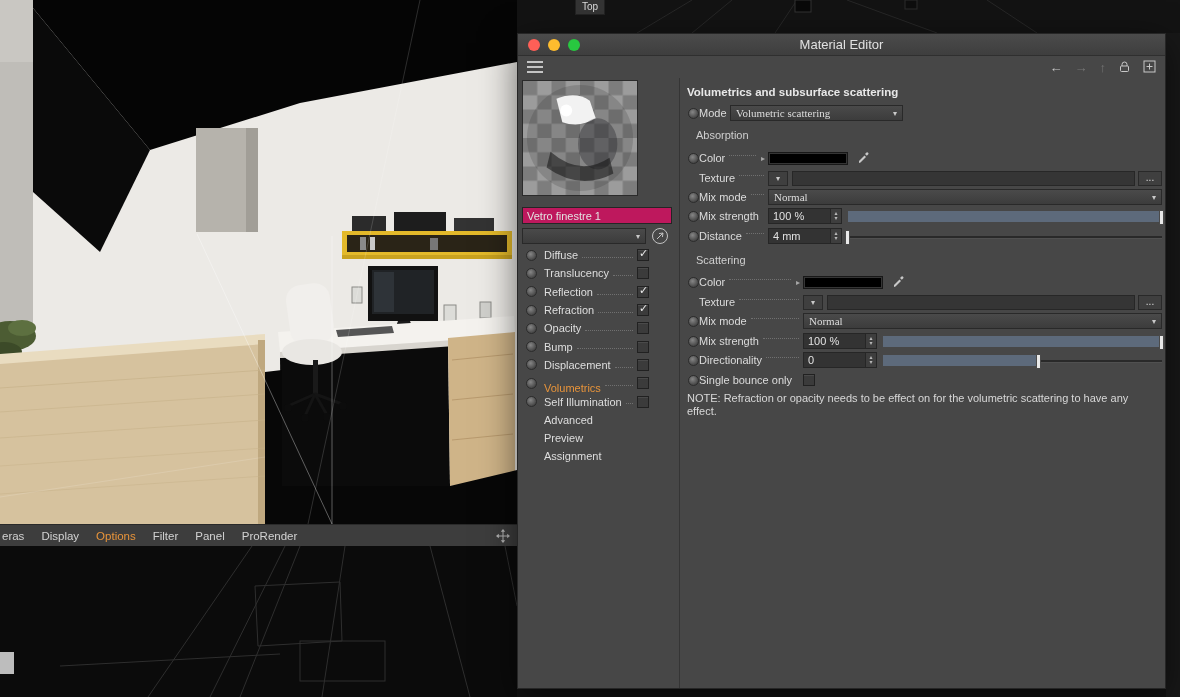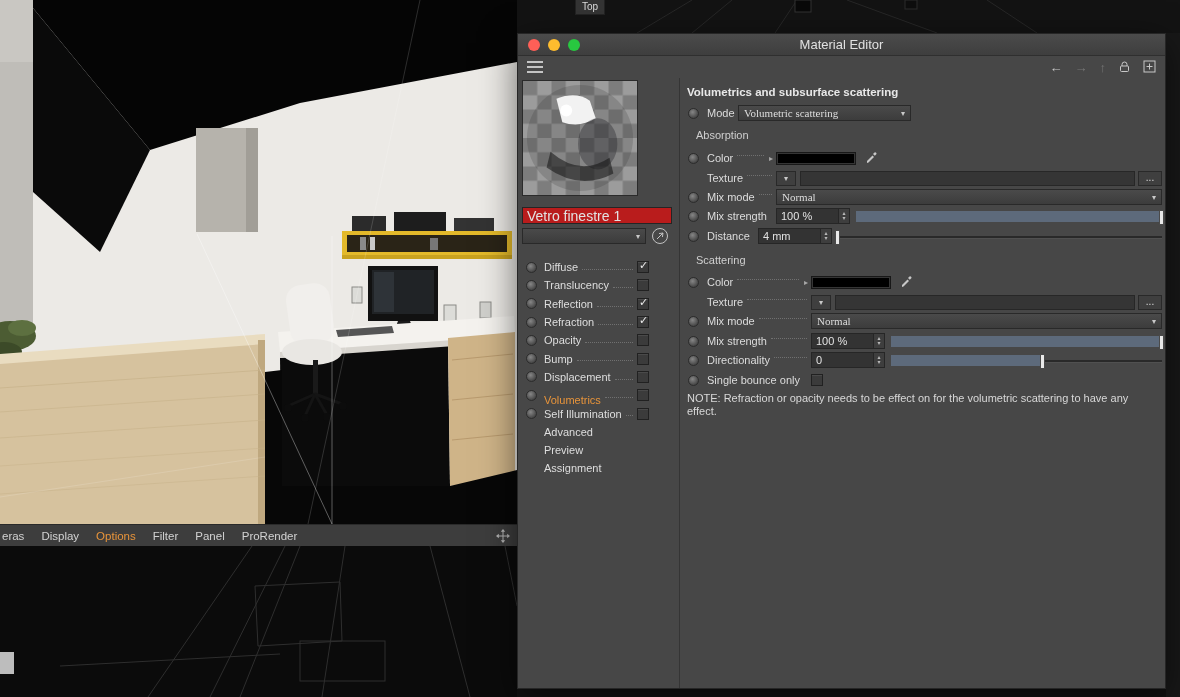--- a/index.html
+++ b/index.html
@@ -34,52 +34,52 @@
   .toolbar { height:22px; display:flex; align-items:center; padding:0 9px; }
   .burger { width:16px; display:flex; flex-direction:column; gap:3px; cursor:default; }
   .burger i { display:block; height:2px; background:#c4c4c4; }
   .tspacer { flex:1; }
   .navico { font-size:13px; color:#c8c8c8; margin-left:12px; line-height:1; }
   .navico.dim { color:#767676; }
 
   .content { position:absolute; top:44px; left:0; right:0; bottom:0; }
   .leftcol { position:absolute; left:0; top:0; width:162px; height:100%; border-right:1px solid #353535; }
   .preview { position:absolute; left:4px; top:2px; width:116px; height:116px; border:1px solid #2b2b2b; }
-  .namefield { position:absolute; left:4px; top:129px; width:150px; height:17px; background:#b91c1c;
-               border:1px solid #252525; color:#e2e2e2; font-size:14px; padding:0 4px;
+  .namefield { position:absolute; left:4px; top:129px; width:150px; height:17px; background:#be185d;
+               border:1px solid #252525; color:#e2e2e2; font-size:11px; padding:0 4px;
                font-family:"Liberation Sans","DejaVu Sans",sans-serif; }
   .matdrop { position:absolute; left:4px; top:150px; width:124px; }
   .pickbtn { position:absolute; left:133px; top:149px; width:18px; height:18px; }
 
   .dropdown { height:16px; background:linear-gradient(#4a4a4a,#3c3c3c); border:1px solid #292929;
               display:flex; align-items:center; padding:0 5px; color:#dedede; font-size:11px; }
   .dropdown .val { flex:1; white-space:nowrap; overflow:hidden;font-family:Liberation Serif, serif; }
   .dd-arrow { color:#c9c9c9; font-size:8px; margin-left:4px; }
 
-  .chlist { position:absolute; left:8px; top:180px; right:30px; }
+  .chlist { position:absolute; left:8px; top:168px; right:30px; }
   .chrow { display:flex; align-items:center; height:18.3px; font-size:11px; color:#dedede; }
   .knob { width:11px; height:11px; min-width:11px; border-radius:50%;
           background:radial-gradient(circle at 40% 35%, #868686, #535353 58%, #414141 80%);
           border:1px solid #2c2c2c; }
   .chrow .knob { margin-right:7px; }
   .ghost { visibility:hidden; }
   .hl { color:#e8943a;margin-top:10px; }
   .leader { flex:1; border-bottom:1px dotted #9a9a9a; height:58%; margin:0 4px 5px; opacity:.5; }
   .checkbox { width:12px; height:12px; min-width:12px; background:#3b3b3b; border:1px solid #212121;
               box-shadow:inset 0 1px 0 rgba(255,255,255,.08); position:relative; }
   .checkbox.checked::after { content:"\2713"; position:absolute; left:1px; top:-3px;
                              font-size:11px; font-weight:bold; color:#ececec; }
 
   
   .rpanel { position:absolute; left:163px; top:0; right:0; height:100%; font-size:11px; color:#dcdcdc; }
   .pheading { position:absolute; left:6px; top:8px; font-weight:bold; font-size:11.5px; color:#e8e8e8; }
   .psection { position:absolute; left:15px; color:#cfcfcf; }
   .prow { position:absolute; left:0; right:3px; height:16px; display:flex; align-items:center; }
   .prow .knob { margin-left:7px; }
-  .plabel { display:flex; align-items:center; margin-left:8px; min-width:0; }
+  .plabel { display:flex; align-items:center; min-width:0; }
   .plabel > span.txt { white-space:nowrap; }
   .expand { font-size:8px; color:#a8a8a8; margin:0 3px 0 1px; }
   .swatch { width:80px; height:13px; background:#000; border:1px solid #181818;
             box-shadow:inset 0 0 0 1px #353535; }
   .eyedrop { margin-left:8px; }
   .texchev { width:20px; height:15px; min-width:20px; background:#3f3f3f; border:1px solid #292929;
              display:flex; align-items:center; justify-content:center; color:#c9c9c9; font-size:8px; }
   .texfield { flex:1; height:15px; background:#353535; border:1px solid #272727; margin-left:4px;
               color:#ddd; padding:0 3px; line-height:13px; overflow:hidden; }
   .browse { width:24px; min-width:24px; height:15px; background:#3f3f3f; border:1px solid #292929;
@@ -446,21 +446,21 @@
               </span>
           </div>
           <div class="slider">
             <div class="track"></div>
             <div class="fill" style="width: 100%;"></div>
           </div>
         </div>
 
         <div class="prow" style="top:150px">
           <span class="knob"></span>
-          <span class="plabel" style="width:51px">
+          <span class="plabel" style="width:69px">
             <span class="txt">Distance</span>
             <span class="leader"></span>
           </span>
           <div class="spinner">
             <span class="spinval">4 mm</span>
             <span class="steppers">
                 <span>▴</span>
                 <span>▾</span>
               </span>
           </div>

